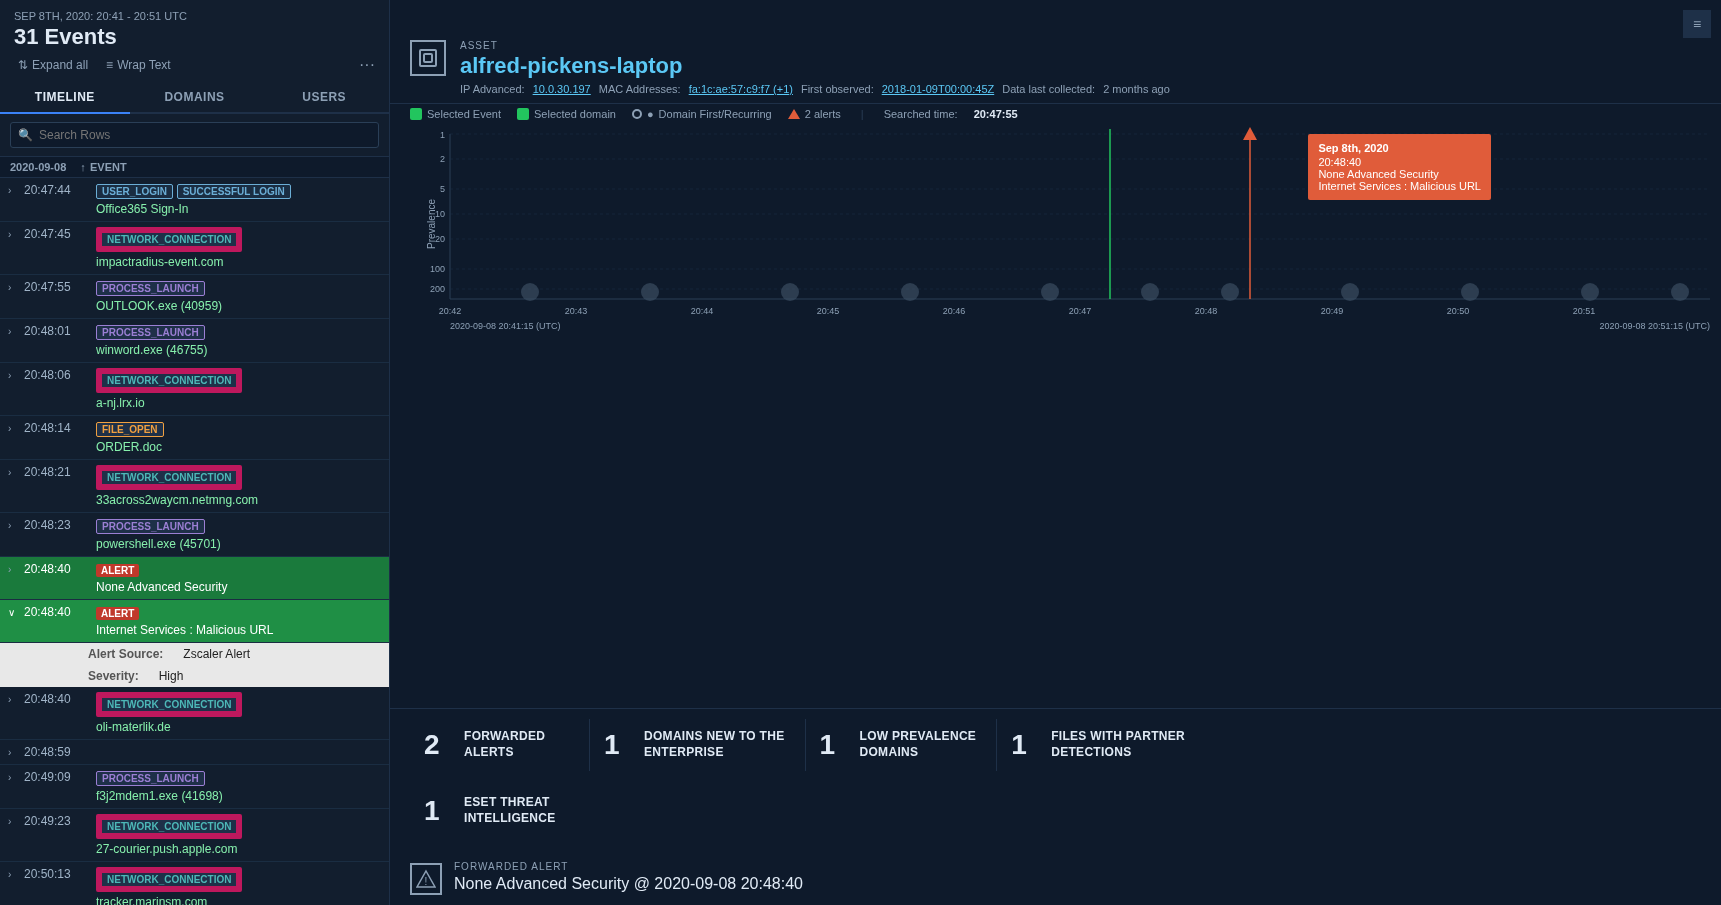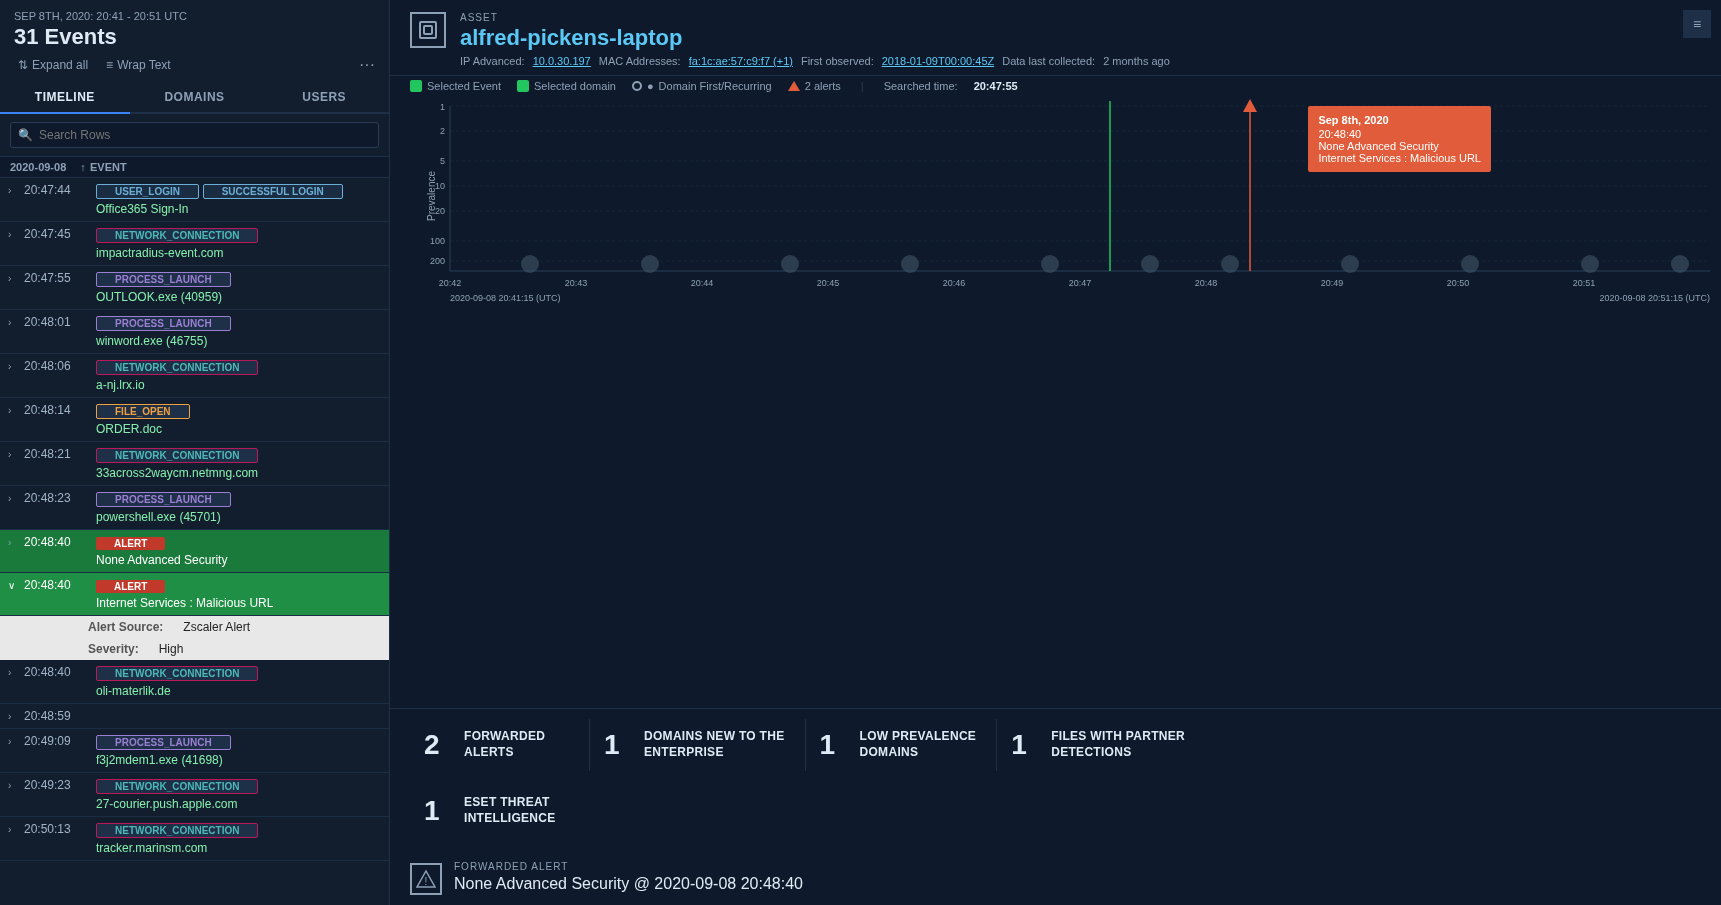--- a/index.html
+++ b/index.html
@@ -163,29 +163,29 @@
       width: 72px;
       font-size: 12px;
       color: #a0b4c8;
       flex-shrink: 0;
     }
     .event-content {
       flex: 1;
     }
     .event-badge {
       display: inline-block;
-      padding: 1px 18px;
+      padding: 1px 5px;
       border-radius: 2px;
       font-size: 10px;
       font-weight: 600;
       margin-bottom: 2px;
     }
     .badge-user-login { background: #1a2d42; color: #6baed6; border: 1px solid #6baed6; }
     .badge-success-login { background: #1a2d42; color: #6baed6; border: 1px solid #6baed6; }
-    .badge-network { background: #1e3048; color: #4db8b8; border: 1px solid #be185d; }
+    .badge-network { background: #1e3048; color: #4db8b8; border: 6px solid #be185d; }
     .badge-process { background: #1e3048; color: #9b7fd4; border: 1px solid #9b7fd4; }
     .badge-file-open { background: #1e3048; color: #f0a040; border: 1px solid #f0a040; }
     .badge-file-creation { background: #1e3048; color: #f0a040; border: 1px solid #f0a040; }
     .badge-alert { background: #c0392b; color: #fff; border: none; }
 
     .event-desc {
       font-size: 12px;
       color: #86efac;
       margin-top: 1px;
     }
@@ -217,20 +217,21 @@
       display: flex;
       flex-direction: column;
       background: #0e1a2b;
       overflow: hidden;
     }
 
     
     #asset-header {
       padding: 12px 20px 8px 20px;
       border-bottom: 1px solid #1e3048;
+      margin-top: 28px;
     }
     #asset-label {
       font-size: 10px;
       color: #8da0b5;
       letter-spacing: 1px;
       text-transform: uppercase;
       margin-bottom: 2px;
     }
     #asset-name {
       font-size: 22px;

